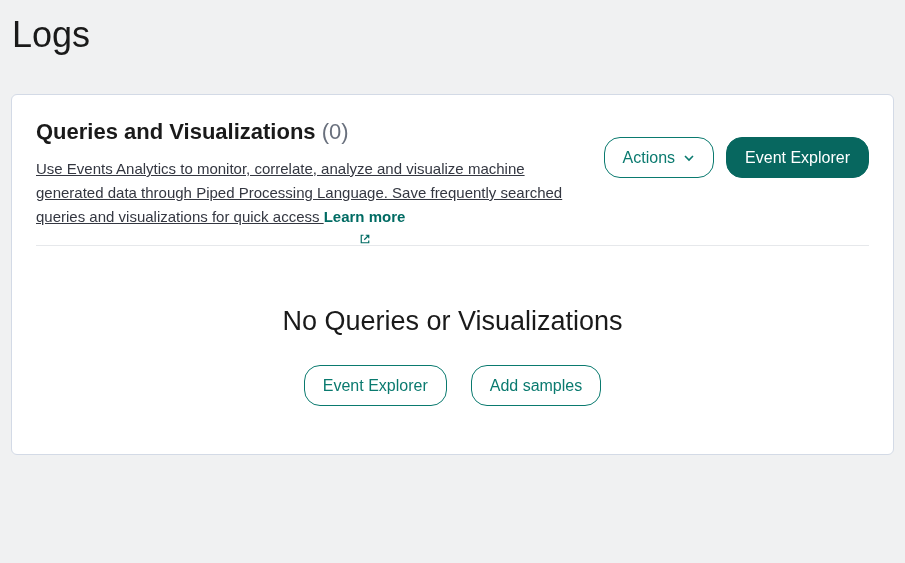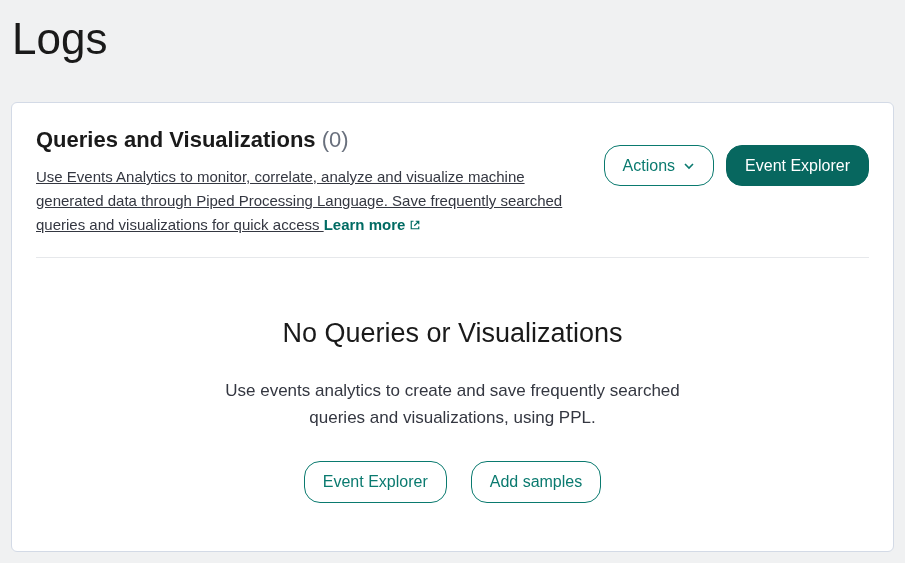--- a/index.html
+++ b/index.html
@@ -8,37 +8,36 @@
       box-sizing: border-box;
     }
     body {
       font-family: -apple-system, BlinkMacSystemFont, "Segoe UI", Helvetica, Arial, sans-serif;
       background-color: #f0f1f2;
       width: 905px;
       height: 563px;
       overflow: hidden;
     }
     .page-title {
-      font-size: 44px;
+      font-size: 36px;
       font-weight: 400;
       color: #1a1a1a;
       padding: 14px 12px 18px 12px;
     }
     .card {
       background-color: #ffffff;
       border: 1px solid #d3dae6;
       border-radius: 6px;
       margin: 20px 11px 11px 11px;
       padding: 24px;
     }
     .card-header {
       display: flex;
       justify-content: space-between;
       align-items: flex-start;
-      padding-bottom: 20px;
       border-bottom: 1px solid #e6e8eb;
     }
     .card-header-left {
       flex: 1;
       padding-right: 24px;
     }
     .card-title {
       font-size: 22px;
       font-weight: 600;
       color: #1a1a1a;
@@ -55,20 +54,21 @@
       max-width: 540px;
       text-decoration: underline;
     }
     .learn-more {
       color: #006b63;
       font-weight: 600;
       text-decoration: none;
       display: inline-flex;
       align-items: center;
       gap: 4px;
+      flex-direction: column;
     }
     .learn-more svg {
       width: 12px;
       height: 12px;
     }
     .card-header-right {
       display: flex;
       gap: 12px;
       align-items: center;
       padding-top: 18px;
@@ -158,21 +158,20 @@
           </svg>
       </button>
       <button class="btn btn-primary">
         <span>Event Explorer</span>
       </button>
     </div>
   </div>
 
   <div class="empty-state">
     <h2 class="empty-title">No Queries or Visualizations</h2>
-    <p class="empty-desc">Use events analytics to create and save frequently searched queries and visualizations, using PPL.</p>
     <div class="empty-actions">
       <button class="btn btn-outline">
         <span>Event Explorer</span>
       </button>
       <button class="btn btn-outline">
         <span>Add samples</span>
       </button>
     </div>
   </div>
 </div>

